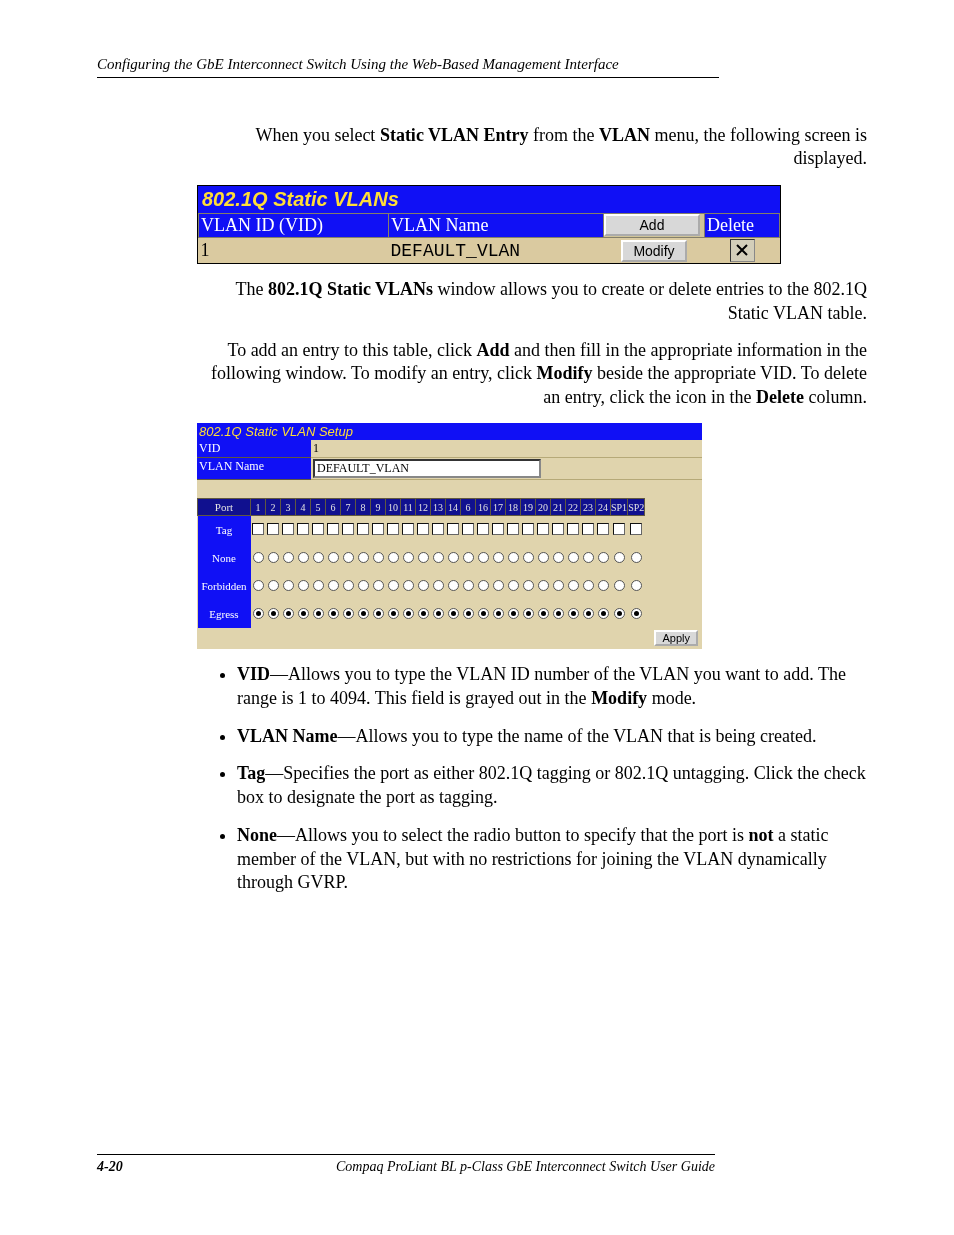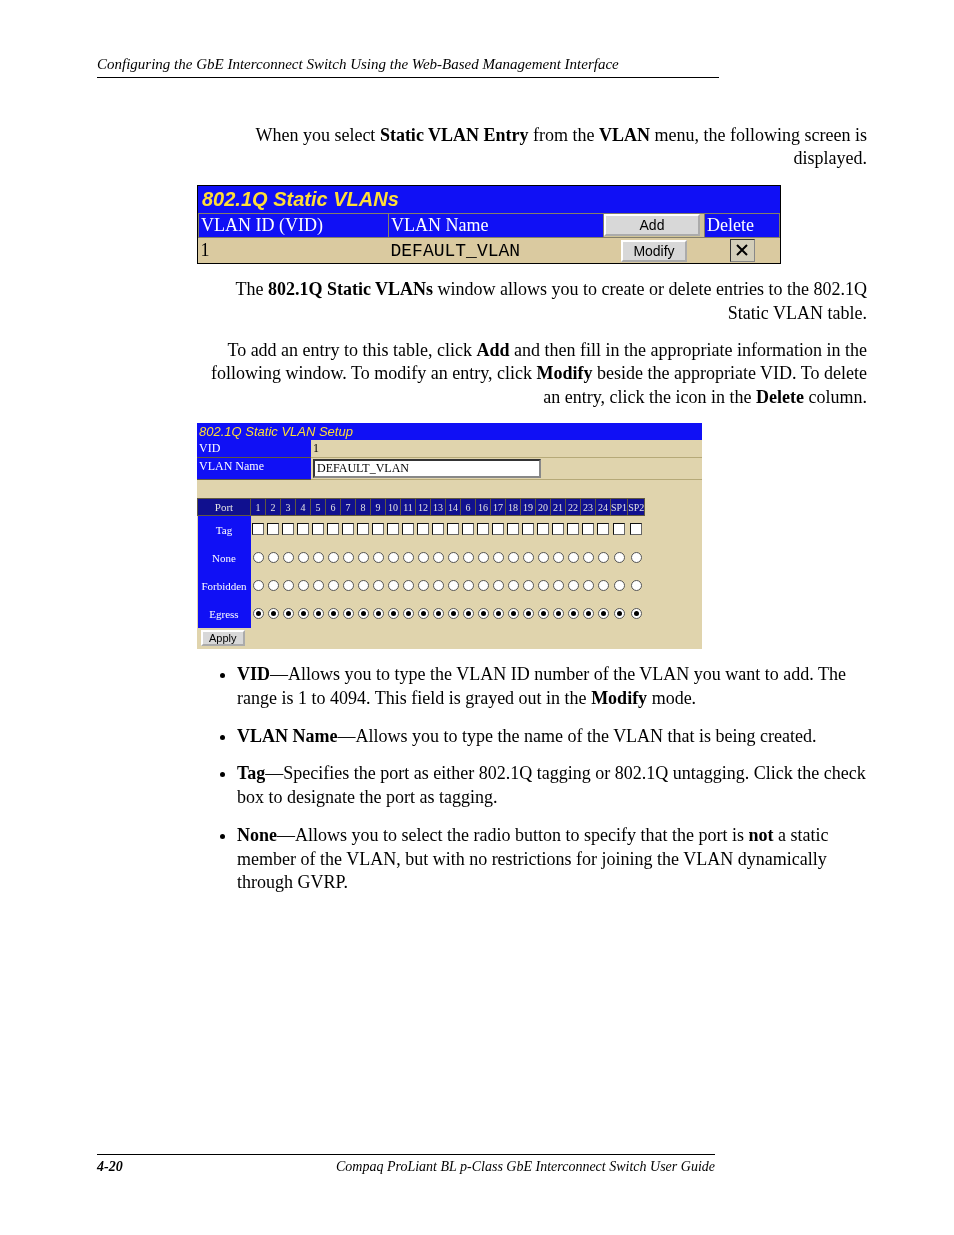--- a/index.html
+++ b/index.html
@@ -112,21 +112,21 @@
   .shot2 .port-table tr.spaced td { padding-top:6px; padding-bottom:6px; }
   .shot2 .chk {
     width:10px; height:10px; border:1px inset #666; background:#fff; display:inline-block;
   }
   .shot2 .rad {
     width:9px;height:9px;border-radius:50%;border:1px solid #555;background:#fff;display:inline-block;position:relative;
   }
   .shot2 .rad.sel::after {
     content:""; position:absolute; top:2px;left:2px;width:5px;height:5px;border-radius:50%;background:#000;
   }
-  .shot2 .apply-row { text-align:left; padding:2px 4px 3px; }
+  .shot2 .apply-row { text-align:right; padding:2px 4px 3px; }
   .shot2 .apply-row .btn { font-size:11px; padding:0 6px; }
 
   ul.bullets { 
     margin:10px 0 0 0; padding:0 0 0 20px; list-style:disc;
     width:650px; margin-left:120px;
   }
   ul.bullets li { margin-bottom:14px; font-size:18px; line-height:1.32; }
   .footer { 
     position:absolute; left:97px; right:75px; bottom:60px;
     border-top:1px solid #000;

